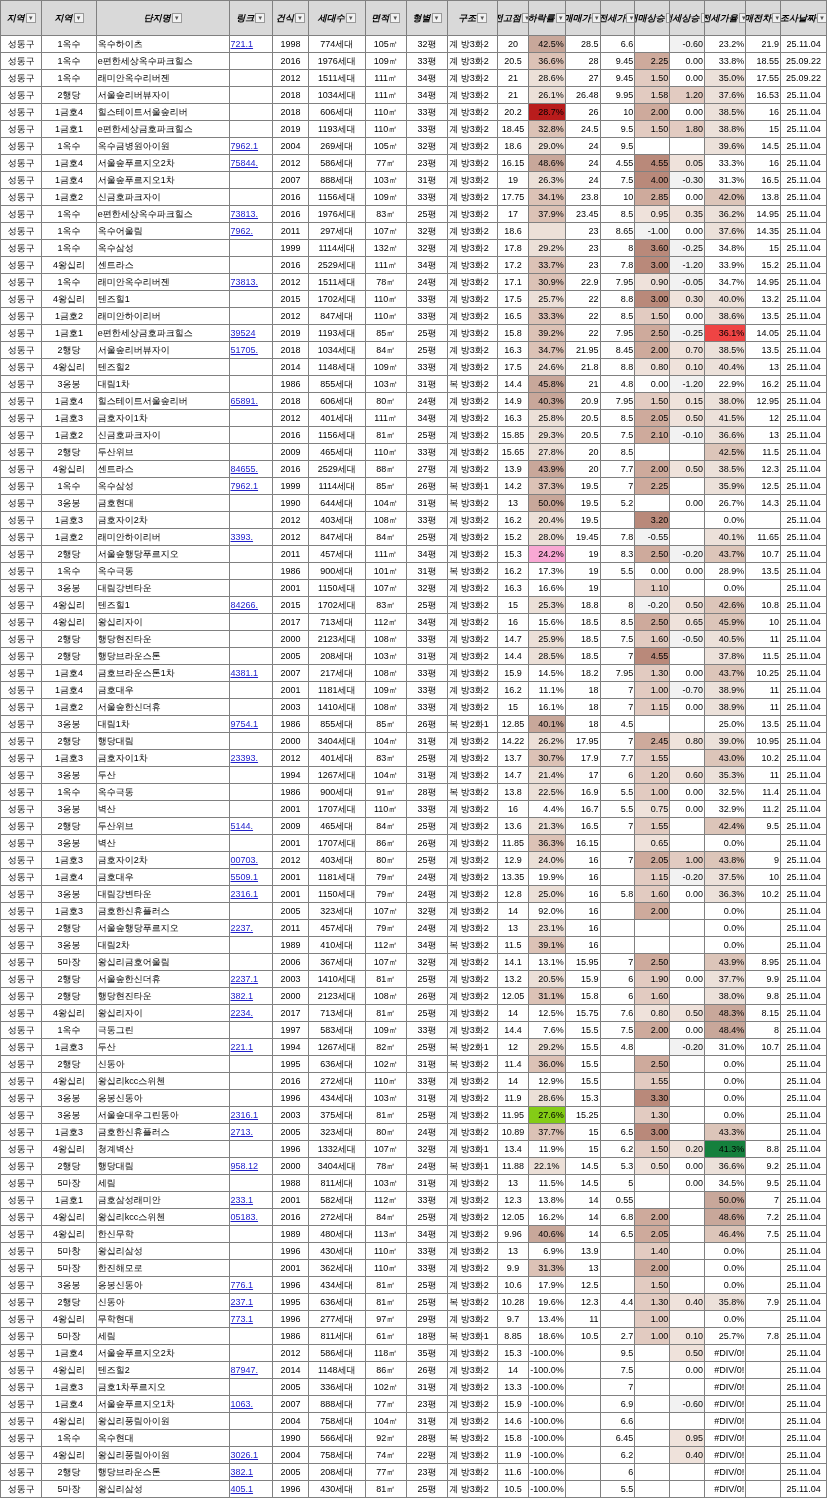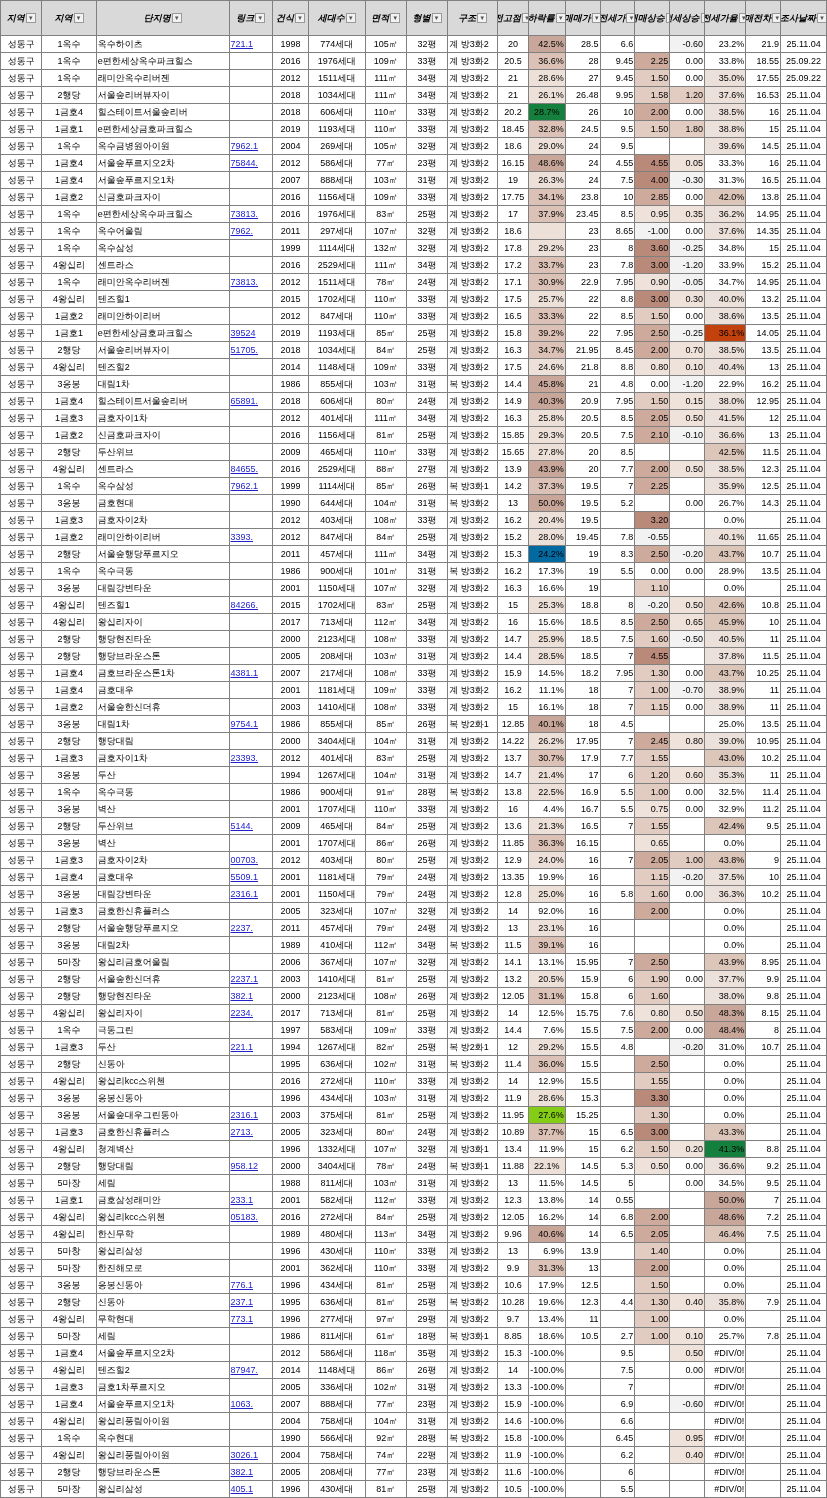--- a/index.html
+++ b/index.html
@@ -257,21 +257,21 @@
           <td class="c">성동구</td>
           <td class="c">1금호4</td>
           <td class="l">힐스테이트서울숲리버</td>
           <td class="l"></td>
           <td class="c">2018</td>
           <td class="c">606세대</td>
           <td class="c">110㎡</td>
           <td class="c">33평</td>
           <td class="l">계 방3화2</td>
           <td class="c">20.2</td>
-          <td class="r" style="background: #15803d; text-align: center;">28.7%</td>
+          <td class="r" style="background: #b91c1c;">28.7%</td>
           <td class="r">26</td>
           <td class="r">10</td>
           <td class="r" style="background: rgb(206, 170, 156);">2.00</td>
           <td class="r">0.00</td>
           <td class="r" style="background: rgb(236, 225, 218);">38.5%</td>
           <td class="r">16</td>
           <td class="c">25.11.04</td>
         </tr>
         <tr>
           <td class="c">성동구</td>
@@ -522,21 +522,21 @@
           <td class="c">1193세대</td>
           <td class="c">85㎡</td>
           <td class="c">25평</td>
           <td class="l">계 방3화2</td>
           <td class="c">15.8</td>
           <td class="r" style="background: rgb(220, 194, 182);">39.2%</td>
           <td class="r">22</td>
           <td class="r">7.95</td>
           <td class="r" style="background: rgb(206, 170, 156);">2.50</td>
           <td class="r" style="background: rgb(242, 242, 242);">-0.25</td>
-          <td class="r" style="background: #c2410c;">36.1%</td>
+          <td class="r" style="background: #ef4444;">36.1%</td>
           <td class="r">14.05</td>
           <td class="c">25.11.04</td>
         </tr>
         <tr>
           <td class="c">성동구</td>
           <td class="c">2행당</td>
           <td class="l">서울숲리버뷰자이</td>
           <td class="l"><span class="link">51705.</span></td>
           <td class="c">2018</td>
           <td class="c">1034세대</td>
@@ -777,21 +777,21 @@
           <td class="c">성동구</td>
           <td class="c">2행당</td>
           <td class="l">서울숲행당푸르지오</td>
           <td class="l"></td>
           <td class="c">2011</td>
           <td class="c">457세대</td>
           <td class="c">111㎡</td>
           <td class="c">34평</td>
           <td class="l">계 방3화2</td>
           <td class="c">15.3</td>
-          <td class="r" style="background: #0369a1;">24.2%</td>
+          <td class="r" style="background: #f9a8d4;">24.2%</td>
           <td class="r">19</td>
           <td class="r">8.3</td>
           <td class="r" style="background: rgb(206, 170, 156);">2.50</td>
           <td class="r" style="background: rgb(242, 242, 242);">-0.20</td>
           <td class="r" style="background: rgb(220, 197, 185);">43.7%</td>
           <td class="r">10.7</td>
           <td class="c">25.11.04</td>
         </tr>
         <tr>
           <td class="c">성동구</td>

